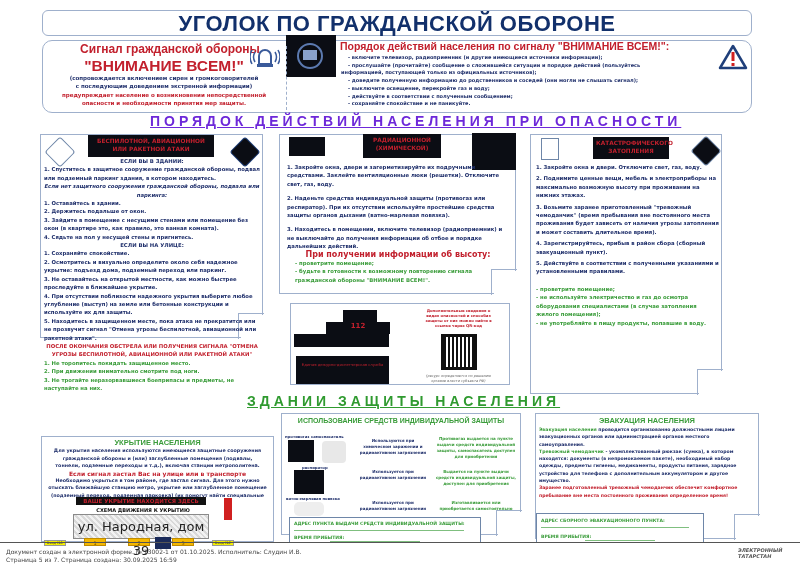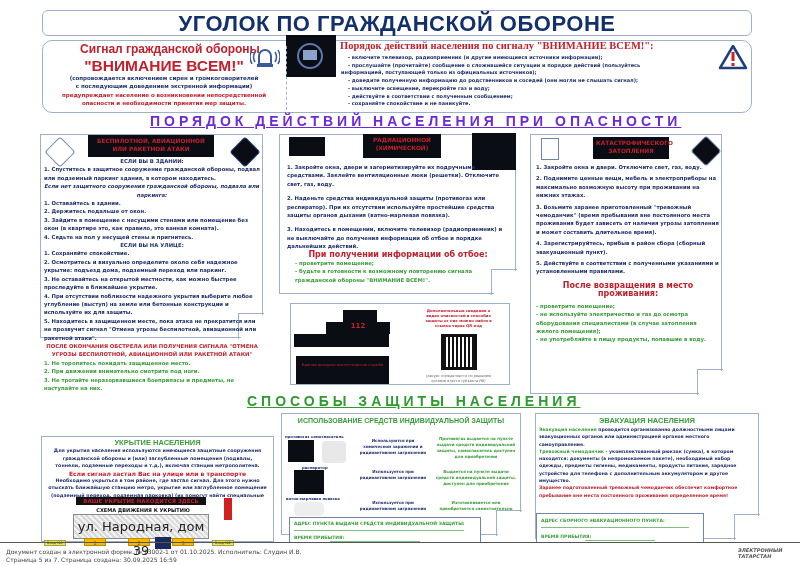--- a/index.html
+++ b/index.html
@@ -9,21 +9,21 @@
 .title{left:42px;top:10px;width:710px;height:26px;border:1px solid #9fb0cc;border-radius:6px;font-family:"Liberation Sans",sans-serif;font-weight:bold;font-size:22px;color:#12306b;text-align:center;line-height:25px;letter-spacing:0.5px;}
 .signal-box{left:42px;top:40px;width:710px;height:73px;border:1px solid #9fb0cc;border-radius:10px;}
 .sig-left{left:44px;top:42px;width:240px;height:70px;text-align:center;}
 .sig-h1{font-size:12px;font-weight:bold;color:#c2202d;font-family:"Liberation Sans",sans-serif;padding-left:12px;}
 .sig-h2{font-size:15.5px;font-weight:bold;color:#c2202d;font-family:"Liberation Sans",sans-serif;margin-top:1px;}
 .sig-s{font-size:5.5px;font-weight:bold;color:#1f2f6b;line-height:7.5px;}
 .sig-r{font-size:5.5px;font-weight:bold;color:#c2202d;line-height:7.5px;margin-top:2px;}
 .divider-v{left:286px;top:46px;width:0;height:64px;border-left:1px dashed #9fb0cc;}
 .siren{left:250px;top:44px;width:30px;height:26px;}
 .darkimg{background:#0b0d14;}
-.order-title{left:340px;top:40px;font-size:10.5px;font-weight:bold;color:#c2202d;font-family:Liberation Serif, serif;}
+.order-title{left:340px;top:40px;font-size:10.5px;font-weight:bold;color:#c2202d;font-family:Liberation Sans, sans-serif;}
 .order-list{left:348px;top:54px;width:330px;font-size:5px;font-weight:bold;color:#1f2f6b;line-height:7.7px;}
 .warn{left:718px;top:44px;width:30px;height:26px;}
 .sec-title{font-family:"Liberation Sans",sans-serif;font-weight:bold;letter-spacing:4px;text-decoration:underline;}
 .s1{left:150px;top:113px;font-size:14px;color:#6d28d9;}
 .s2{left:247px;top:393px;font-size:14px;color:#2f9a2f;}
 .card{border:1px solid #9fb0cc;background:#fff;}
 .fold{position:absolute;right:-2px;bottom:-2px;width:26px;height:26px;background:linear-gradient(135deg,transparent 50%,#fff 50%);border-left:1px solid #9fb0cc;border-top:1px solid #9fb0cc;}
 .c1{left:40px;top:134px;width:223px;height:204px;}
 .c2{left:279px;top:134px;width:237px;height:160px;}
 .c3{left:530px;top:134px;width:192px;height:260px;}
@@ -128,21 +128,21 @@
   <div class="fold"></div>
   <div class="abs darkimg" style="left:9px;top:2px;width:36px;height:19px;"></div>
   <div class="abs hdr-black" style="left:83px;top:-1px;width:78px;height:24px;">РАДИАЦИОННОЙ (ХИМИЧЕСКОЙ)</div>
   <div class="abs darkimg" style="left:192px;top:-2px;width:44px;height:37px;"></div>
   <div class="abs txt" style="left:7px;top:28px;width:222px;">
     <div>1. Закройте окна, двери и загерметизируйте их подручными средствами. Заклейте вентиляционные люки (решетки). Отключите свет, газ, воду.</div>
     <div style="height:6px"></div>
     <div>2. Наденьте средства индивидуальной защиты (противогаз или респиратор). При их отсутствии используйте простейшие средства защиты органов дыхания (ватно-марлевая повязка).</div>
     <div style="height:6px"></div>
     <div>3. Находитесь в помещении, включите телевизор (радиоприемник) и не выключайте до получения  информации об отбое и порядке дальнейших действий.</div>
-    <div class="sub-red">При получении информации об отбое:</div>
+    <div class="sub-red">При получении информации об высоту:</div>
     <div class="txt-green" style="padding-left:8px">- проветрите помещение;</div>
     <div class="txt-green" style="padding-left:8px">- будьте в готовности к возможному повторению сигнала  гражданской обороны "ВНИМАНИЕ ВСЕМ!".</div>
   </div>
 </div>
 
 <div class="abs card box112">
   <div class="abs darkimg" style="left:52px;top:6px;width:34px;height:14px;"></div>
   <div class="abs darkimg" style="left:35px;top:18px;width:64px;height:12px;color:#c2202d;font-size:7px;font-weight:bold;text-align:center;line-height:8px;">112</div>
   <div class="abs darkimg" style="left:3px;top:30px;width:95px;height:13px;"></div>
   <div class="abs darkimg" style="left:5px;top:52px;width:93px;height:28px;color:#c2202d;font-size:3.8px;text-align:center;padding-top:6px;">Единая дежурно-диспетчерская служба</div>
@@ -160,29 +160,28 @@
     <div>1. Закройте окна и двери. Отключите свет, газ, воду.</div>
     <div style="height:3px"></div>
     <div>2. Поднимите ценные вещи, мебель и электроприборы на максимально возможную высоту при проживании на нижних этажах.</div>
     <div style="height:3px"></div>
     <div>3. Возьмите заранее приготовленный "тревожный чемоданчик" (время пребывания вне постоянного места проживания будет зависеть от наличия угрозы затопления и может составить длительное время).</div>
     <div style="height:3px"></div>
     <div>4. Зарегистрируйтесь, прибыв в район сбора (сборный эвакуационный пункт).</div>
     <div style="height:3px"></div>
     <div>5. Действуйте в соответствии с полученными указаниями и установленными правилами.</div>
     <div style="height:6px"></div>
-    <div class="sub-red">После возвращения в место проживания:</div>
     <div style="height:3px"></div>
     <div class="txt-green">- проветрите помещение;</div>
     <div class="txt-green">- не используйте электричество и газ до осмотра оборудования специалистами (в случае затопления жилого помещения);</div>
     <div class="txt-green">- не употребляйте в пищу продукты, попавшие в воду.</div>
   </div>
 </div>
 
-<div class="abs sec-title s2">СПОСОБЫ ЗАЩИТЫ НАСЕЛЕНИЯ</div>
+<div class="abs sec-title s2">ЗДАНИИ ЗАЩИТЫ НАСЕЛЕНИЯ</div>
 
 <div class="abs card c4" style="top:436px;height:106px;">
   <div class="green-head" style="margin-top:1px">УКРЫТИЕ НАСЕЛЕНИЯ</div>
   <div class="txt txt-c" style="font-size:4.8px;line-height:7.5px;padding:0 8px;">Для укрытия населения используются имеющиеся защитные сооружения гражданской обороны  и (или) заглубленные помещения (подвалы, тоннели, подземные переходы и т.д.), включая станции метрополитена.</div>
   <div class="txt-c" style="font-size:6px;font-weight:bold;color:#c2202d;">Если сигнал застал Вас на улице или в транспорте</div>
   <div class="txt txt-c" style="font-size:4.8px;line-height:7.5px;padding:0 6px;">Необходимо укрыться в том районе, где застал сигнал. Для этого нужно отыскать ближайшую станцию метро, укрытие или заглубленное помещение (подземный переход, подземная парковка) (их помогут найти  специальные указатели на стенах зданий).</div>
 </div>
 <div class="abs" style="left:76px;top:497px;width:130px;height:8px;background:#111;color:#c2202d;font-size:5.5px;font-weight:bold;text-align:center;line-height:8px;">ВАШЕ УКРЫТИЕ НАХОДИТСЯ ЗДЕСЬ</div>
 <div class="abs" style="left:88px;top:507px;width:110px;font-size:5px;font-weight:bold;color:#111;text-align:center;">СХЕМА ДВИЖЕНИЯ К УКРЫТИЮ</div>
 <div class="abs street" style="left:73px;top:514px;width:136px;height:25px;">ул. Народная, дом 39</div>

